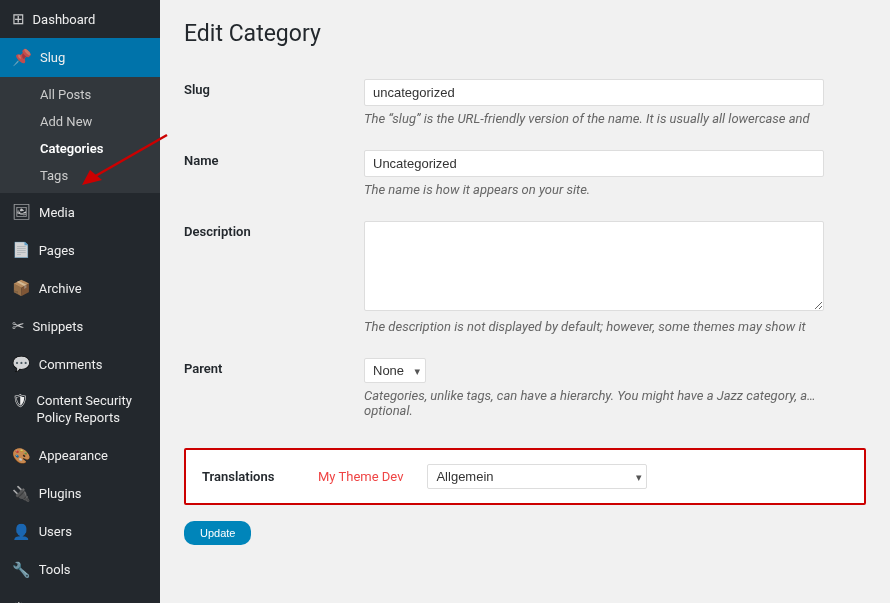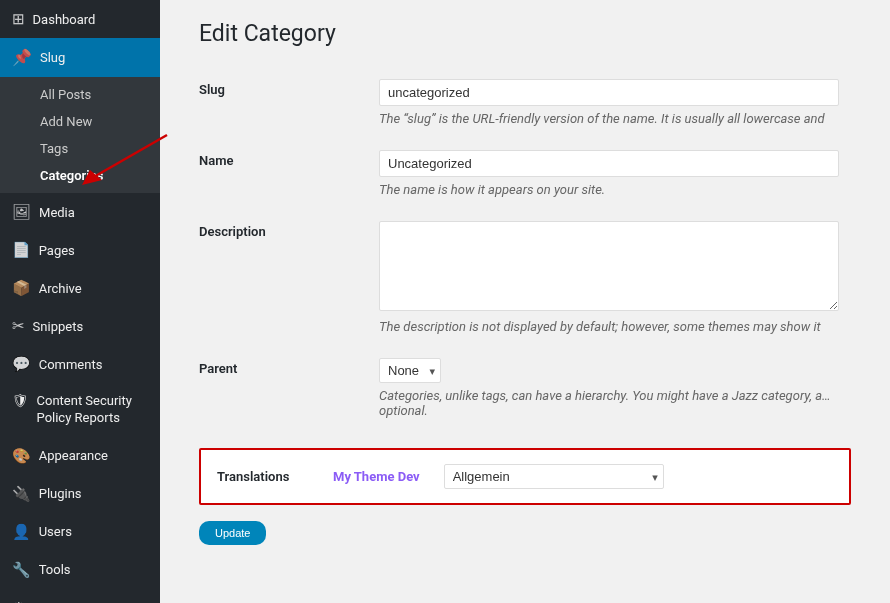--- a/index.html
+++ b/index.html
@@ -59,21 +59,21 @@
       padding: 10px 12px;
       font-size: 13px;
       color: #eee;
       cursor: pointer;
     }
 
     
     #main {
       flex: 1;
       background: #f1f1f1;
-      padding: 20px 39px;
+      padding: 20px 24px;
       overflow-y: auto;
     }
     .page-title {
       font-size: 23px;
       font-weight: 400;
       color: #23282d;
       margin-bottom: 20px;
     }
     .form-table {
       width: 100%;
@@ -155,23 +155,22 @@
       gap: 16px;
     }
     .translations-label {
       font-weight: 600;
       color: #23282d;
       font-size: 13px;
       min-width: 100px;
     }
     .translations-theme-label {
       font-size: 13px;
-      color: #8b5cf6;
+      color: #ef4444;
       margin-right: 8px;
-      font-weight: bold;
     }
     .translations-select-wrapper {
       position: relative;
       display: inline-block;
     }
     .translations-select {
       padding: 4px 26px 4px 8px;
       border: 1px solid #ddd;
       background: #fff;
       font-size: 13px;
@@ -214,22 +213,22 @@
     <span>Dashboard</span>
   </div>
 
   <div class="sidebar-section-header active">
     <span class="icon">📌</span>
     <span>Slug</span>
   </div>
   <div class="sidebar-submenu">
     <a class="sidebar-submenu-item">All Posts</a>
     <a class="sidebar-submenu-item">Add New</a>
+    <a class="sidebar-submenu-item active">Categories</a>
     <a class="sidebar-submenu-item">Tags</a>
-    <a class="sidebar-submenu-item active">Categories</a>
   </div>
 
   <div class="sidebar-nav-item">
     <span class="icon">🖼</span>
     <span>Media</span>
   </div>
 
   <div class="sidebar-nav-item">
     <span class="icon">📄</span>
     <span>Pages</span>

